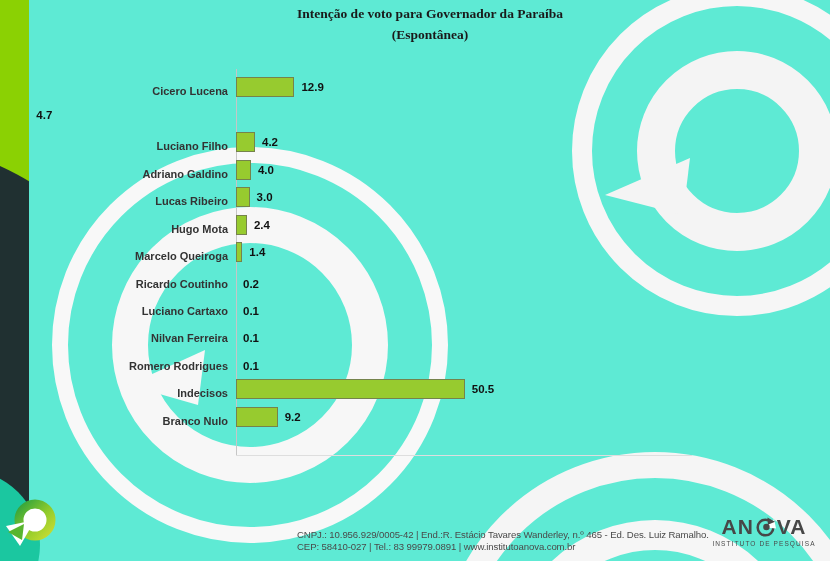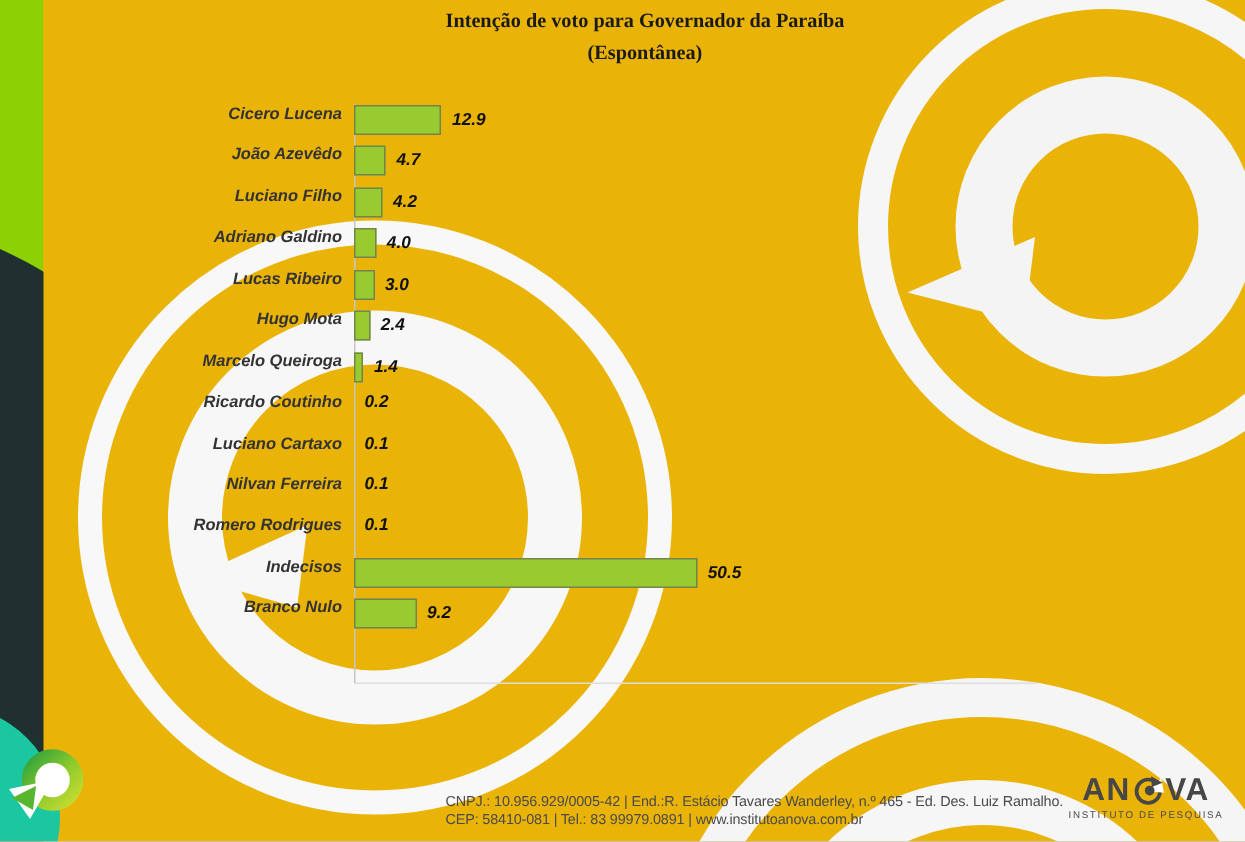--- a/index.html
+++ b/index.html
@@ -1,30 +1,30 @@
 <!DOCTYPE html>
 <html><head>
 <meta charset="utf-8">
 <style>
   html,body{margin:0;padding:0;background:#fff;}
   .canvas{
-    position:relative;width:830px;height:561px;background:#eab308;overflow:hidden;
+    position:relative;width:830px;height:561px;background:#5eead4;overflow:hidden;
     font-family:"Liberation Sans",sans-serif;
   }
   
   .wm{position:absolute;left:0;top:0;z-index:0;pointer-events:none;}
   
   .title-wrap{
     position:absolute;left:30px;right:0;top:3px;text-align:center;z-index:2;
     font-family:"Liberation Serif",serif;font-weight:bold;color:#1a1a1a;
   }
   .t1,.t2{font-size:13.5px;line-height:21px;}
   
   #chart-rows{position:absolute;top:70px;left:0;width:830px;z-index:2;}
-  .crow{display:flex;align-items:flex-start;height:27.45px;font-style:italic;}
+  .crow{display:flex;align-items:flex-end;height:27.45px;}
   .clabel{
     width:228px;text-align:right;font-weight:bold;font-size:11px;color:#333333;
     white-space:nowrap;
   }
   .carea{display:flex;align-items:center;margin-left:8px;}
   .cbar{height:20px;background:#97cb2f;border:1px solid #75834c;box-sizing:border-box;flex:0 0 auto;}
   .cval{margin-left:7px;font-weight:bold;font-size:11.5px;color:#111111;white-space:nowrap;}
   .vaxis{position:absolute;left:236px;top:69px;width:1px;height:387px;background:#c6c6c6;z-index:1;}
   .haxis{position:absolute;left:236px;top:455px;width:456px;height:1px;background:#dedede;z-index:1;}
   
@@ -71,21 +71,20 @@
 
   <div id="chart-rows">
       <div class="crow">
         <div class="clabel">Cicero Lucena</div>
         <div class="carea">
           <div class="cbar" style="background: rgb(151, 203, 47); border-color: rgb(117, 131, 76); width: 58.4px;"></div>
           <span class="cval">12.9</span>
         </div>
       </div>
       <div class="crow">
-        <div class="clabel">João Azevêdo</div>
         <div class="carea">
           <div class="cbar" style="background: rgb(151, 203, 47); border-color: rgb(117, 131, 76); width: 21.3px;"></div>
           <span class="cval">4.7</span>
         </div>
       </div>
       <div class="crow">
         <div class="clabel">Luciano Filho</div>
         <div class="carea">
           <div class="cbar" style="background: rgb(151, 203, 47); border-color: rgb(117, 131, 76); width: 19px;"></div>
           <span class="cval">4.2</span>
@@ -173,21 +172,21 @@
         <stop offset="1" stop-color="#c8dc33"></stop>
       </linearGradient>
     </defs>
     <circle cx="31" cy="30" r="16" fill="#ffffff" stroke="url(#ringg)" stroke-width="9"></circle>
     <polygon points="31,30 2,36 16,56" fill="#ffffff"></polygon>
     <polygon points="4,42 20,34 18,50" fill="#58b52e"></polygon>
   </svg>
 
   <div class="footer-text">
     <div>CNPJ.: 10.956.929/0005-42 | End.:R. Estácio Tavares Wanderley, n.º 465 - Ed. Des. Luiz Ramalho.</div>
-    <div>CEP: 58410-081 | Tel.: 83 99979.0891 | www.institutoanova.com.br</div>
+    <div>CEP: 58410-027 | Tel.: 83 99979.0891 | www.institutoanova.com.br</div>
   </div>
 
   <div class="brand">
     <div class="brand-name">
       <span>AN</span>
       <svg class="o-icon" width="21" height="21" viewBox="0 0 22 22">
         <circle cx="11" cy="11" r="8.2" fill="none" stroke="#474747" stroke-width="2.6"></circle>
         <polygon points="11,11 20,2 22,12" fill="#ffffff"></polygon>
         <polygon points="13,0.5 21,5 13.5,8" fill="#474747"></polygon>
         <circle cx="12" cy="10.5" r="3.4" fill="#474747"></circle>

